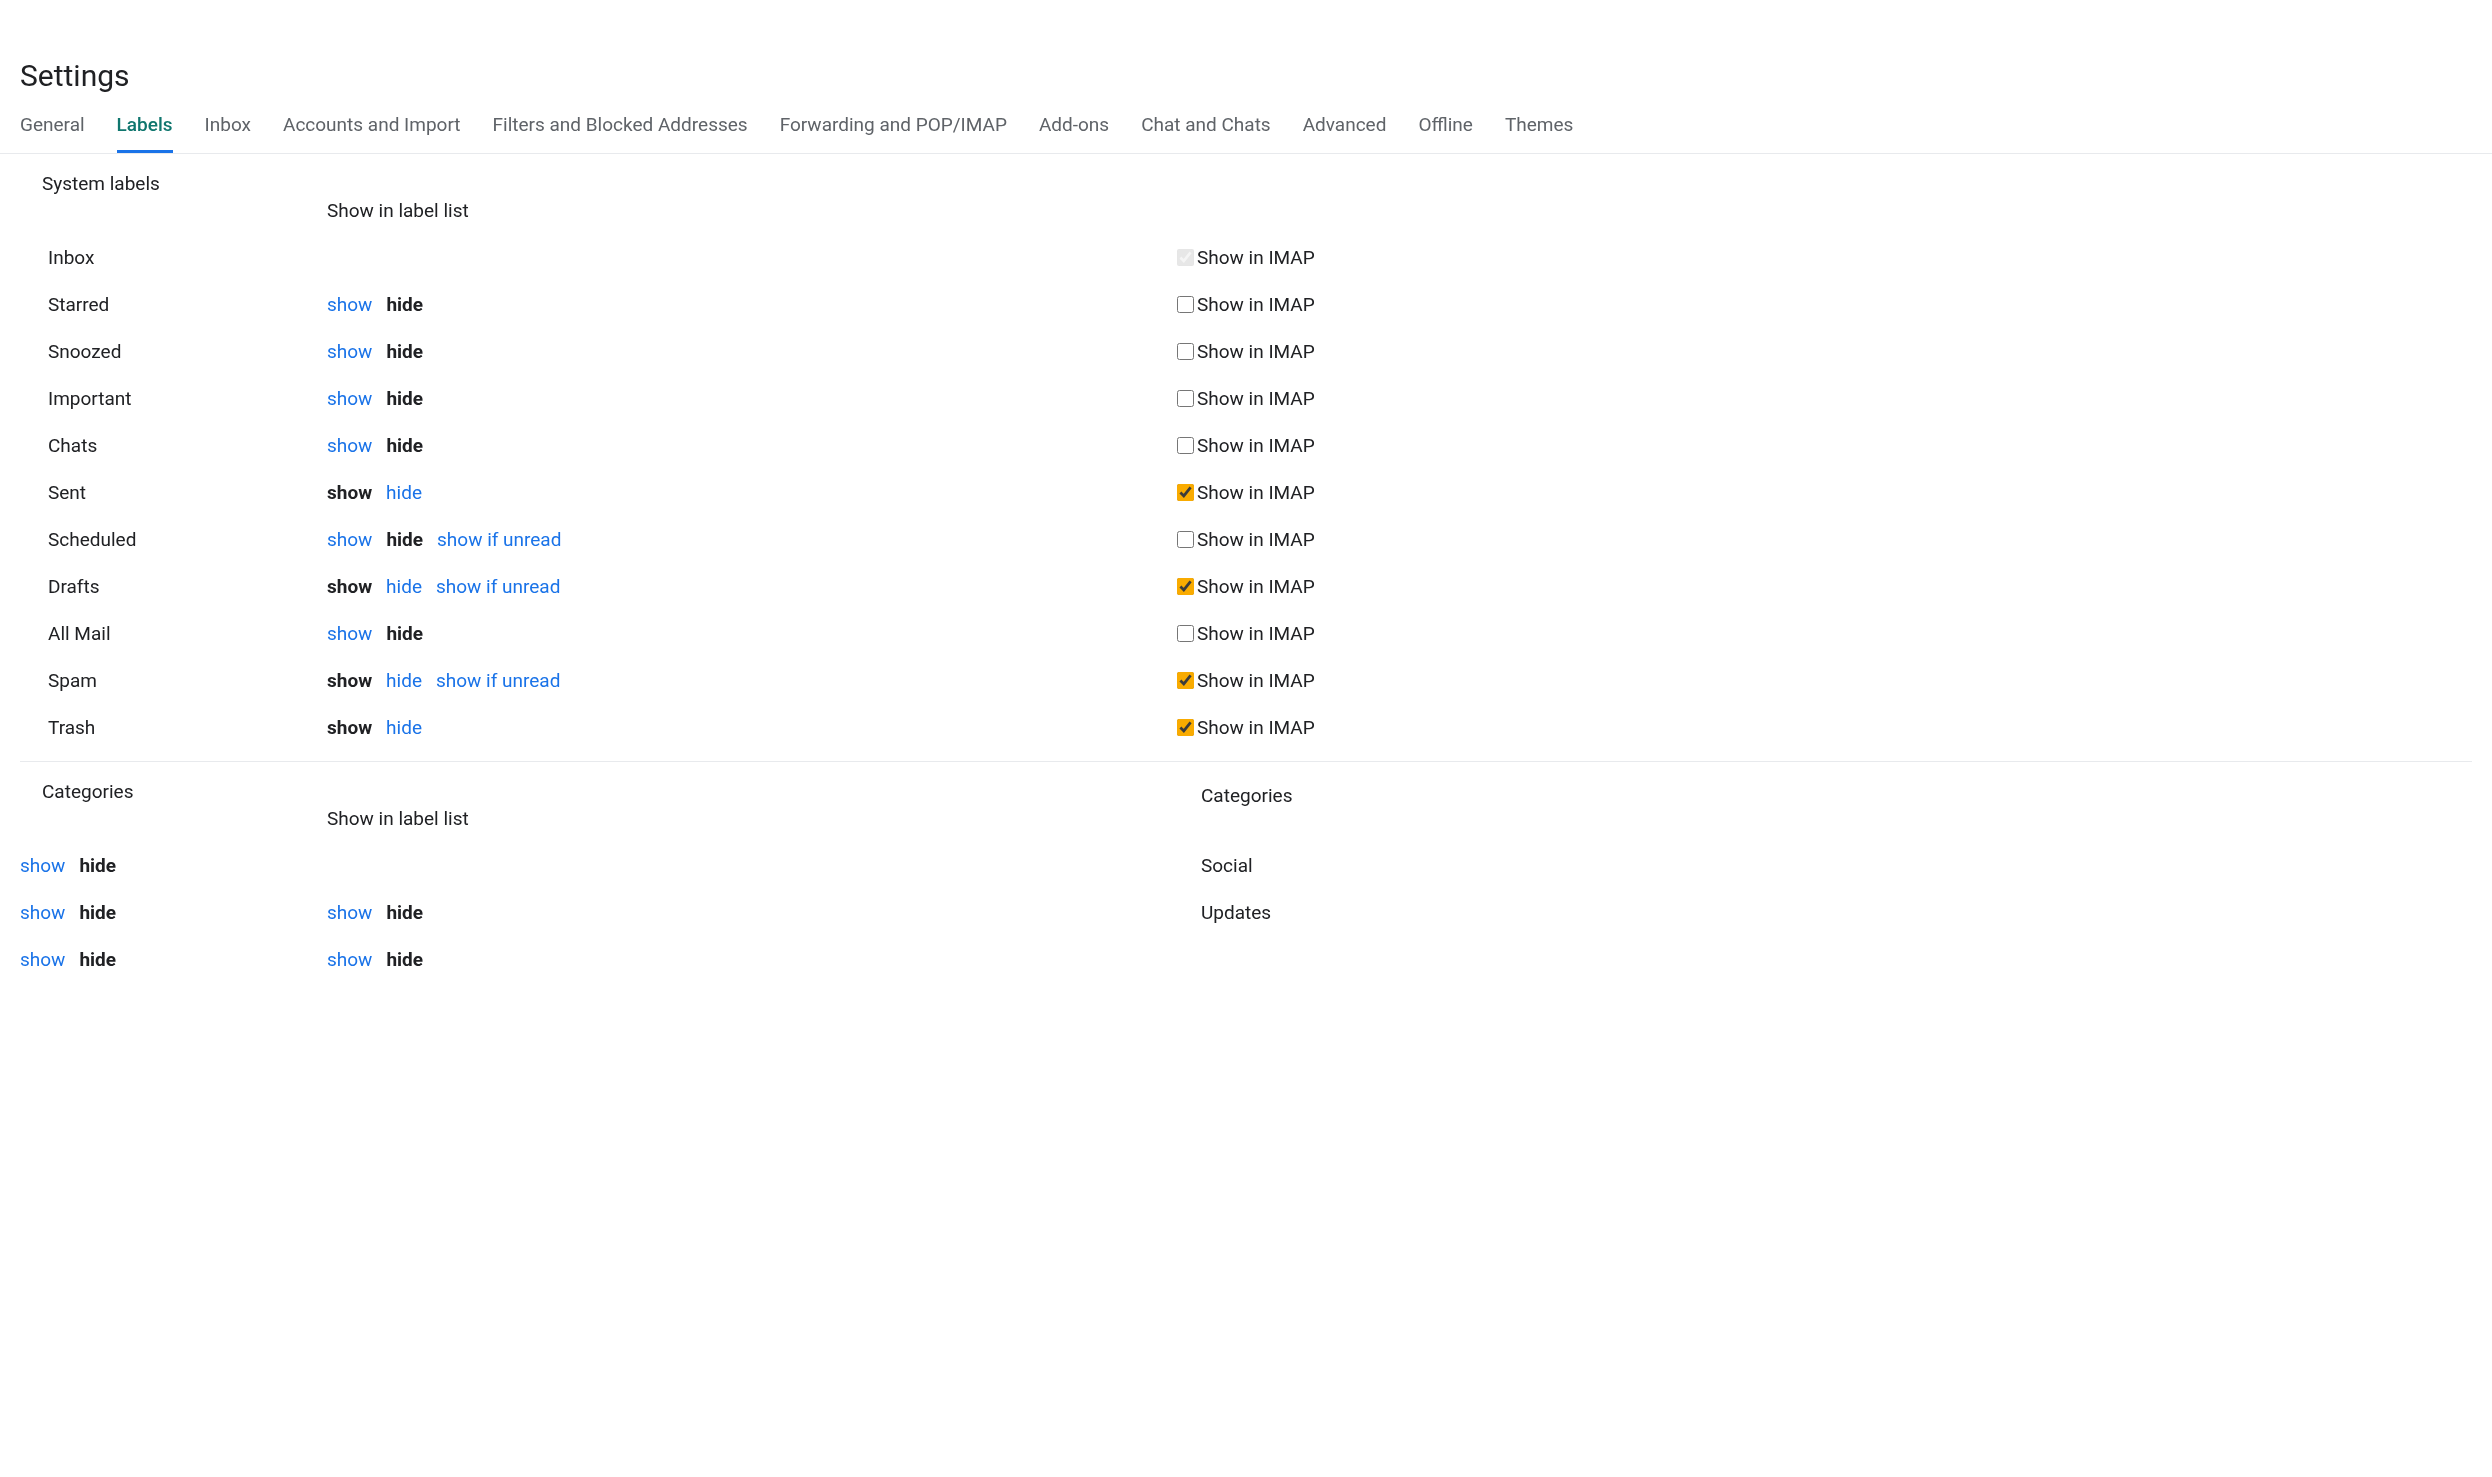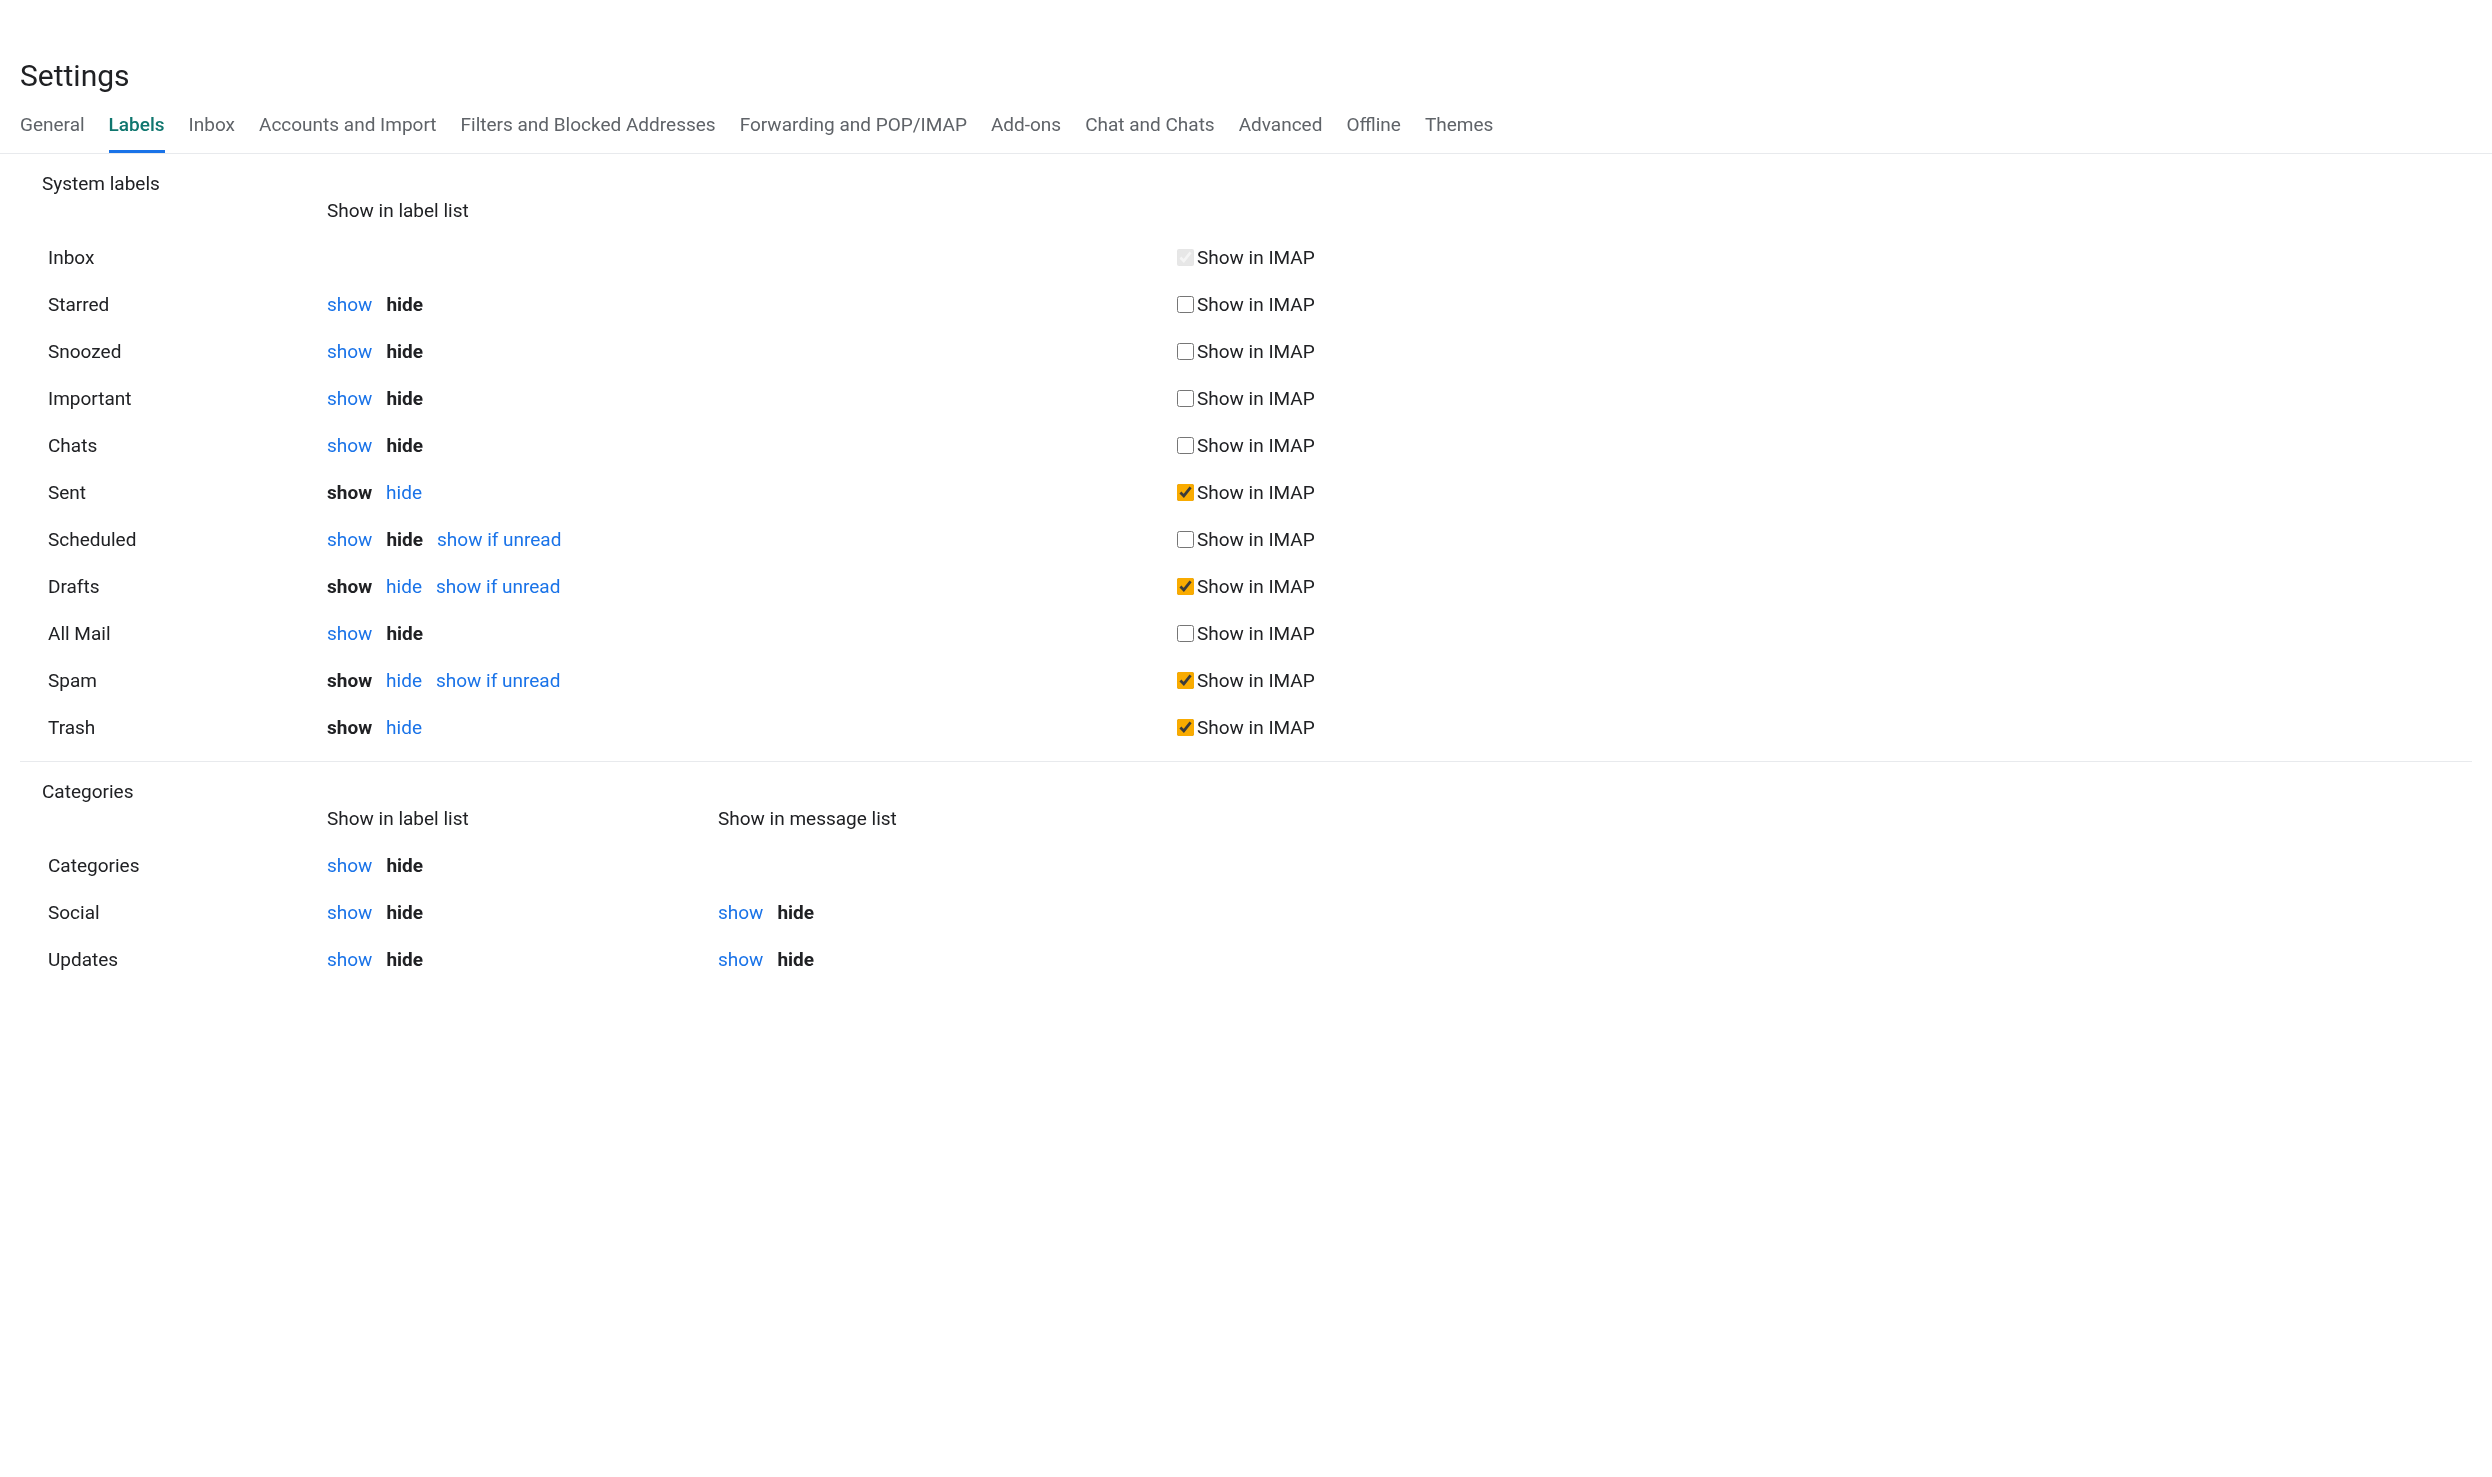--- a/index.html
+++ b/index.html
@@ -13,21 +13,21 @@
     }
     .page-title {
       font-size: 30px;
       font-weight: 400;
       padding: 14px 0 10px 20px;
       color: #202124;
       margin-top: 44px;
     }
     .tabs {
       display: flex;
-      gap: 24px;
+      gap: 32px;
       padding: 0 20px;
       border-bottom: 1px solid #e8eaed;
       align-items: center;
     }
     .tab {
       padding: 10px 0 14px 0;
       font-size: 19px;
       color: #5f6368;
       cursor: pointer;
       border-bottom: 3px solid transparent;
@@ -225,21 +225,20 @@
       <div class="empty-cell"></div>
       <div class="imap-cell">
         <input type="checkbox" class="imap-checkbox" checked="" style="">
         <span>Show in IMAP</span>
       </div>
     </div>
 
   <div class="section" id="categories-section">
       <div class="section-header">Categories</div>
       <div class="section-header col">Show in label list</div>
-      <div class="section-header col">Show in message list</div>
       <div class="empty-cell"></div>
       <div class="label-name">Categories</div>
       <div class="options">
         <span class="opt link">show</span>
         <span class="opt bold">hide</span>
       </div>
       <div class="options"></div>
       <div class="empty-cell"></div>
       <div class="label-name">Social</div>
       <div class="options">

